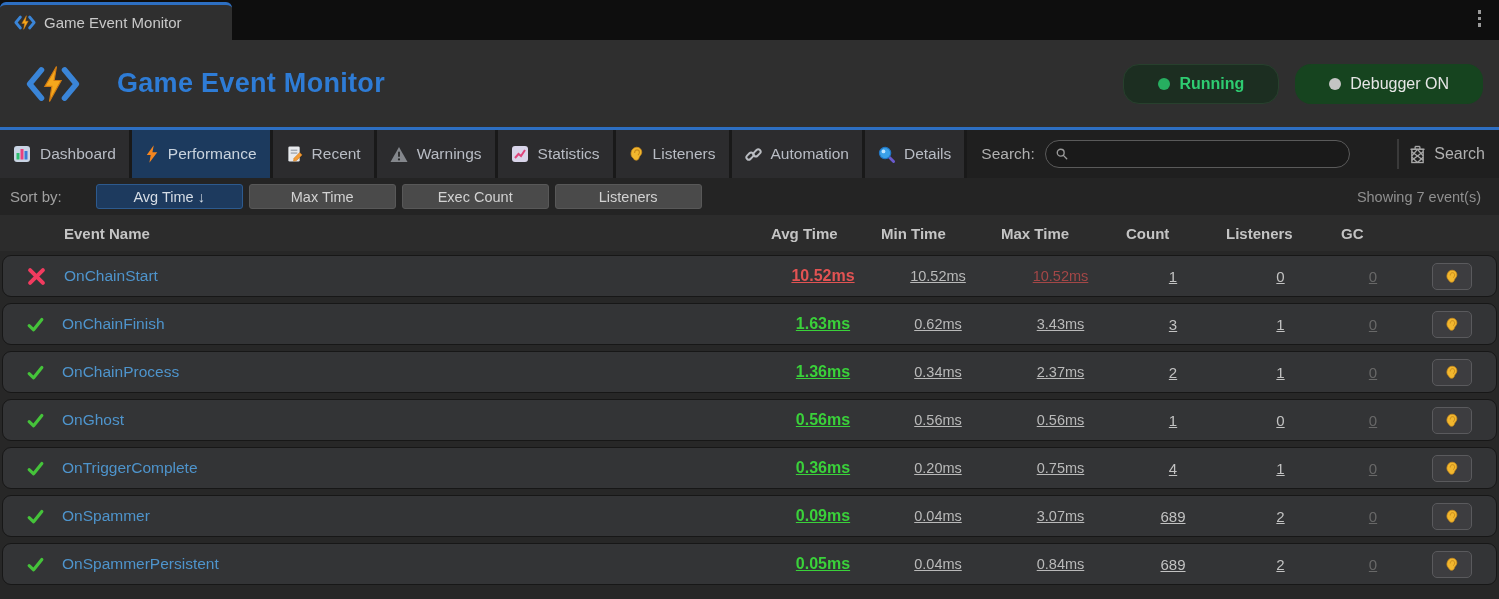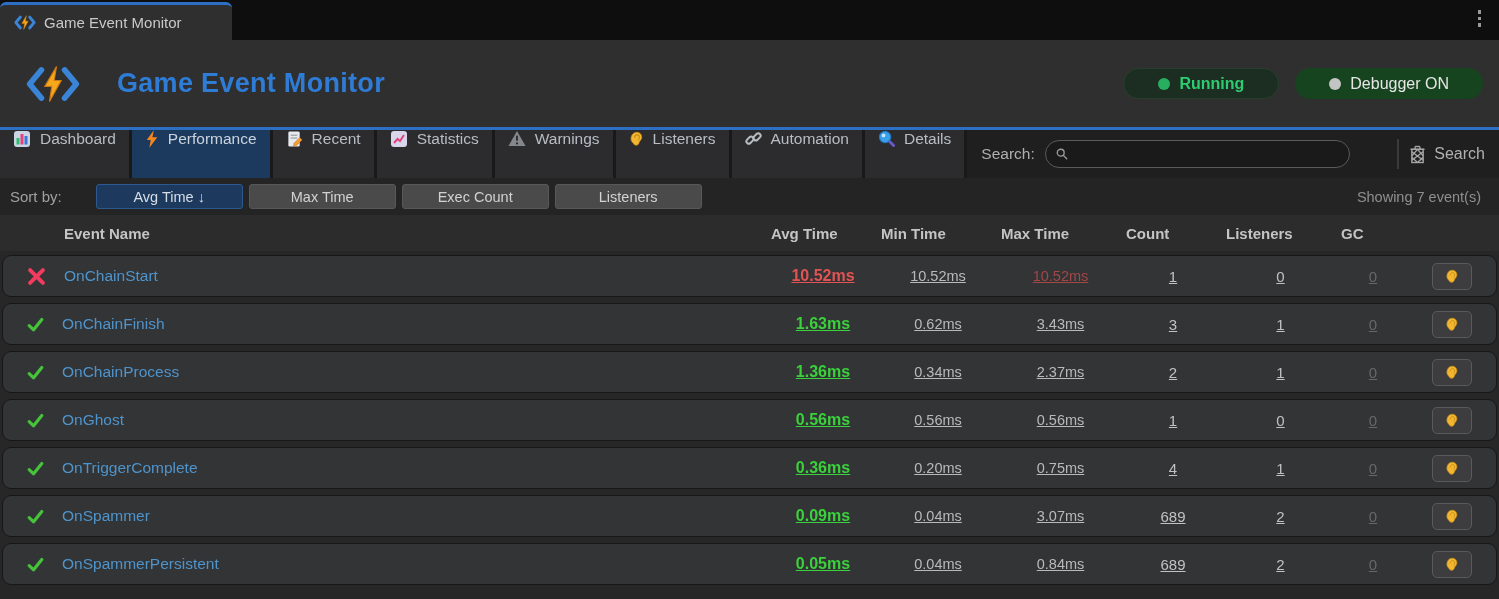--- a/index.html
+++ b/index.html
@@ -11,33 +11,33 @@
   .doc-tab { height:38px; width:232px; background:#2f2f2f; border-top:3px solid #2d6fc2;
              border-radius:6px 6px 0 0; display:flex; align-items:center; gap:8px; padding:0 14px; }
   .doc-tab span.t { color:#c9c9c9; font-size:15px; }
   .kebab { position:absolute; right:18px; top:10px; display:flex; flex-direction:column; gap:3px; cursor:pointer; }
   .kebab i { width:3.5px; height:3.5px; background:#9a9a9a; display:block; }
 
   
   .header { height:87px; background:#2f2f2f; display:flex; align-items:center; padding:0 16px 0 25px; }
   .header h1 { color:#2e7cd6; font-size:27px; font-weight:bold; margin-left:36px; letter-spacing:.3px; }
   .badges { margin-left:auto; display:flex; gap:16px; }
-  .badge { height:31px; display:flex; align-items:center; gap:9px; padding:0 34px;
+  .badge { height:40px; display:flex; align-items:center; gap:9px; padding:0 34px;
            border-radius:16px; font-size:16px; }
   .badge .dot { width:12px; height:12px; border-radius:50%; }
   .badge.running { background:#1c2e21; border:1px solid #27402d; color:#2ecc71; font-weight:bold; }
   .badge.running .dot { background:#27ae60; }
   .badge.debugger { background:#16441f; color:#e6e6e6; }
   .badge.debugger .dot { background:#c4c4c4; }
 
   .accent-line { height:3px; background:#2d6fc2; }
 
   
   .tabbar { height:48px; background:#1f1f1f; display:flex; align-items:stretch; }
-  .tab { display:flex; align-items:flex-start; gap:9px; padding:0 13px; background:#2c2c2e;
+  .tab { display:flex; align-items:center; gap:9px; padding:0 13px; background:#2c2c2e;
          border:none; border-right:3px solid #191919; color:#b8bcc4; font-size:15.5px;
          font-family:inherit; cursor:pointer; white-space:nowrap; }
   .tab.active { background:#1c3a5e; color:#c9d3de; }
   .search-zone { display:flex; align-items:center; gap:10px; padding:0 10px 0 14px; flex:1; }
   .search-label { color:#b0b0b0; font-size:15.5px; }
   .search-box { flex:1; max-width:305px; height:28px; background:#1a1a1a; border:1.5px solid #5a5a5a;
                 border-radius:14px; display:flex; align-items:center; padding:0 10px; gap:6px; }
   .search-box input { background:transparent; border:none; outline:none; color:#ddd;
                       font-size:14px; width:100%; font-family:inherit; }
   .vdiv { width:2px; height:30px; background:#3a3a3a; align-self:center; margin:0 4px; }
@@ -141,36 +141,36 @@
         <rect x="2.5" y="1" width="12" height="16" rx="1.5" fill="#e8eaed"></rect>
         <line x1="5" y1="5" x2="12" y2="5" stroke="#9aa0a8" stroke-width="1.3"></line>
         <line x1="5" y1="8" x2="12" y2="8" stroke="#9aa0a8" stroke-width="1.3"></line>
         <path d="M8.5 13.5 L14.5 7.5 L17 10 L11 16 L8 16.5 Z" fill="#f29b38" stroke="#d07b12" stroke-width="0.6"></path>
       </svg>
     </span>
     <span>Recent</span>
   </button>
   <button class="tab">
     <span class="icon">
-      <svg width="18" height="18" viewBox="0 0 18 18">
-        <rect x="1" y="1" width="16" height="16" rx="3" fill="#d9d5ea"></rect>
-        <polyline points="4,13 7.5,9 10,11 14,5" fill="none" stroke="#e0457b" stroke-width="2"></polyline>
-      </svg>
-    </span>
-    <span>Statistics</span>
-  </button>
-  <button class="tab">
-    <span class="icon">
       <svg width="18" height="17" viewBox="0 0 18 17">
         <path d="M9 1 L17.5 16 H0.5 Z" fill="#84878c"></path>
         <rect x="8.1" y="5.5" width="1.8" height="5.5" rx="0.9" fill="#2a2a2a"></rect>
         <circle cx="9" cy="13.4" r="1.1" fill="#2a2a2a"></circle>
       </svg>
     </span>
     <span>Warnings</span>
+  </button>
+  <button class="tab">
+    <span class="icon">
+      <svg width="18" height="18" viewBox="0 0 18 18">
+        <rect x="1" y="1" width="16" height="16" rx="3" fill="#d9d5ea"></rect>
+        <polyline points="4,13 7.5,9 10,11 14,5" fill="none" stroke="#e0457b" stroke-width="2"></polyline>
+      </svg>
+    </span>
+    <span>Statistics</span>
   </button>
   <button class="tab">
     <span class="icon">
       <svg width="15" height="18" viewBox="0 0 20 22">
         <path d="M6 17c-2.5-1.8-3.8-4.8-3.2-8C3.5 4.8 6.5 2 10.2 2c4 0 6.8 2.8 6.8 6.5 0 2.8-1.7 4-2.8 5.7-1 1.6-1 5-4.5 5-2.3 0-3.2-1-3.7-2.2z" fill="#f2b72e" stroke="#c98a1b" stroke-width="1"></path>
         <path d="M7.5 9.5c0-2.3 1.2-4 3.2-4s3.2 1.7 3.2 3.5c0 1.8-1.4 2.3-1.9 3.7" fill="none" stroke="#c98a1b" stroke-width="1.4"></path>
       </svg>
     </span>
     <span>Listeners</span>
   </button>

